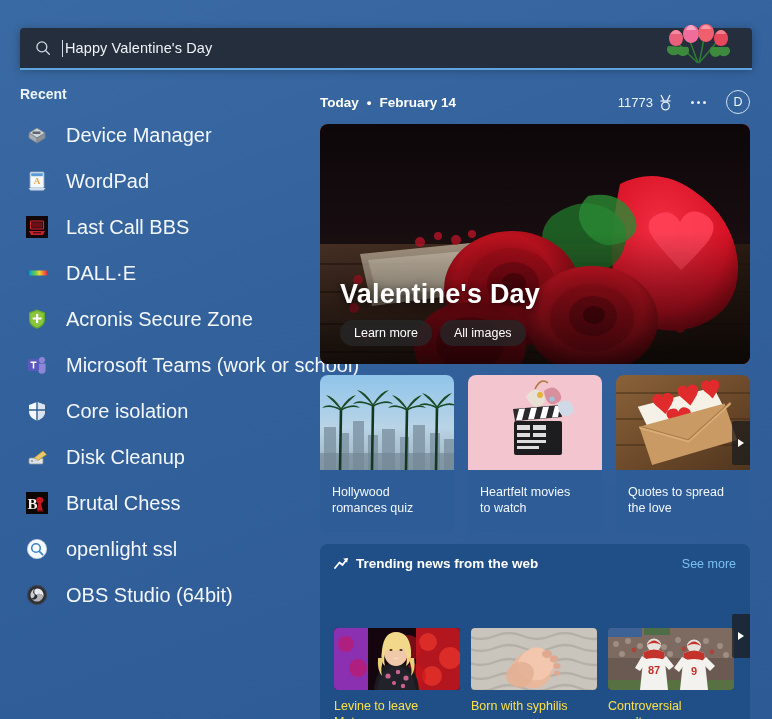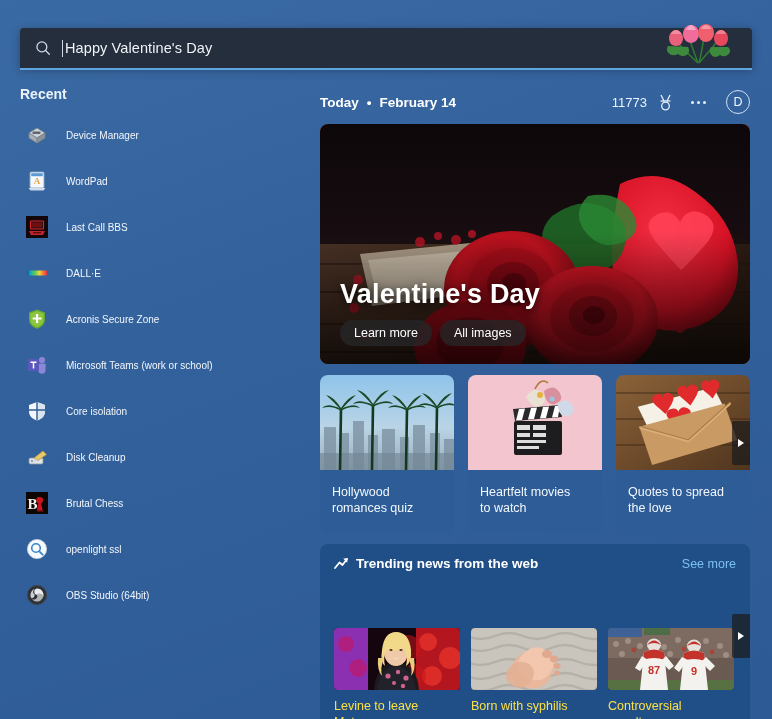--- a/index.html
+++ b/index.html
@@ -32,30 +32,30 @@
 
   
   .left{ position:absolute; left:0; top:86px; width:310px; }
   .recent-title{
     font-size:14px; font-weight:700; color:#ecf3fb; margin-left:20px; margin-bottom:10px;
   }
   .rec-item{
     display:flex; align-items:center; height:46px; padding-left:26px; cursor:default;
   }
   .rec-ico{ width:22px; height:22px; flex:0 0 22px; margin-right:18px; position:relative; }
-  .rec-label{ font-size:10px; color:#f3f7fb; white-space:nowrap; }
+  .rec-label{ font-size:20px; color:#f3f7fb; white-space:nowrap; }
 
   
   .right{ position:absolute; left:320px; top:88px; width:430px; }
   .rhead{ display:flex; align-items:center; height:28px; margin-bottom:8px; }
   .rhead-today{ font-size:13.5px; font-weight:700; color:#fff; }
   .rhead-dot{ font-size:13.5px; font-weight:700; color:#fff; margin:0 8px; }
   .rhead-date{ font-size:13.5px; font-weight:700; color:#fff; }
   .rhead-spacer{ flex:1; }
-  .points{ font-size:13px; color:#eaf2fb; margin-right:11px; }
+  .points{ font-size:13px; color:#eaf2fb; margin-right:5px; }
   .medal{ width:15px; height:17px; margin-right:18px; }
   .ellipsis{ display:flex; gap:3px; margin-right:20px; cursor:default; }
   .ellipsis i{ width:3px; height:3px; border-radius:50%; background:#e8f0fa; display:block; }
   .avatar{
     width:24px; height:24px; border-radius:50%; border:1.3px solid #cfe0f2;
     display:flex; align-items:center; justify-content:center;
     font-size:12.5px; color:#eef5fc;
   }
 
   

